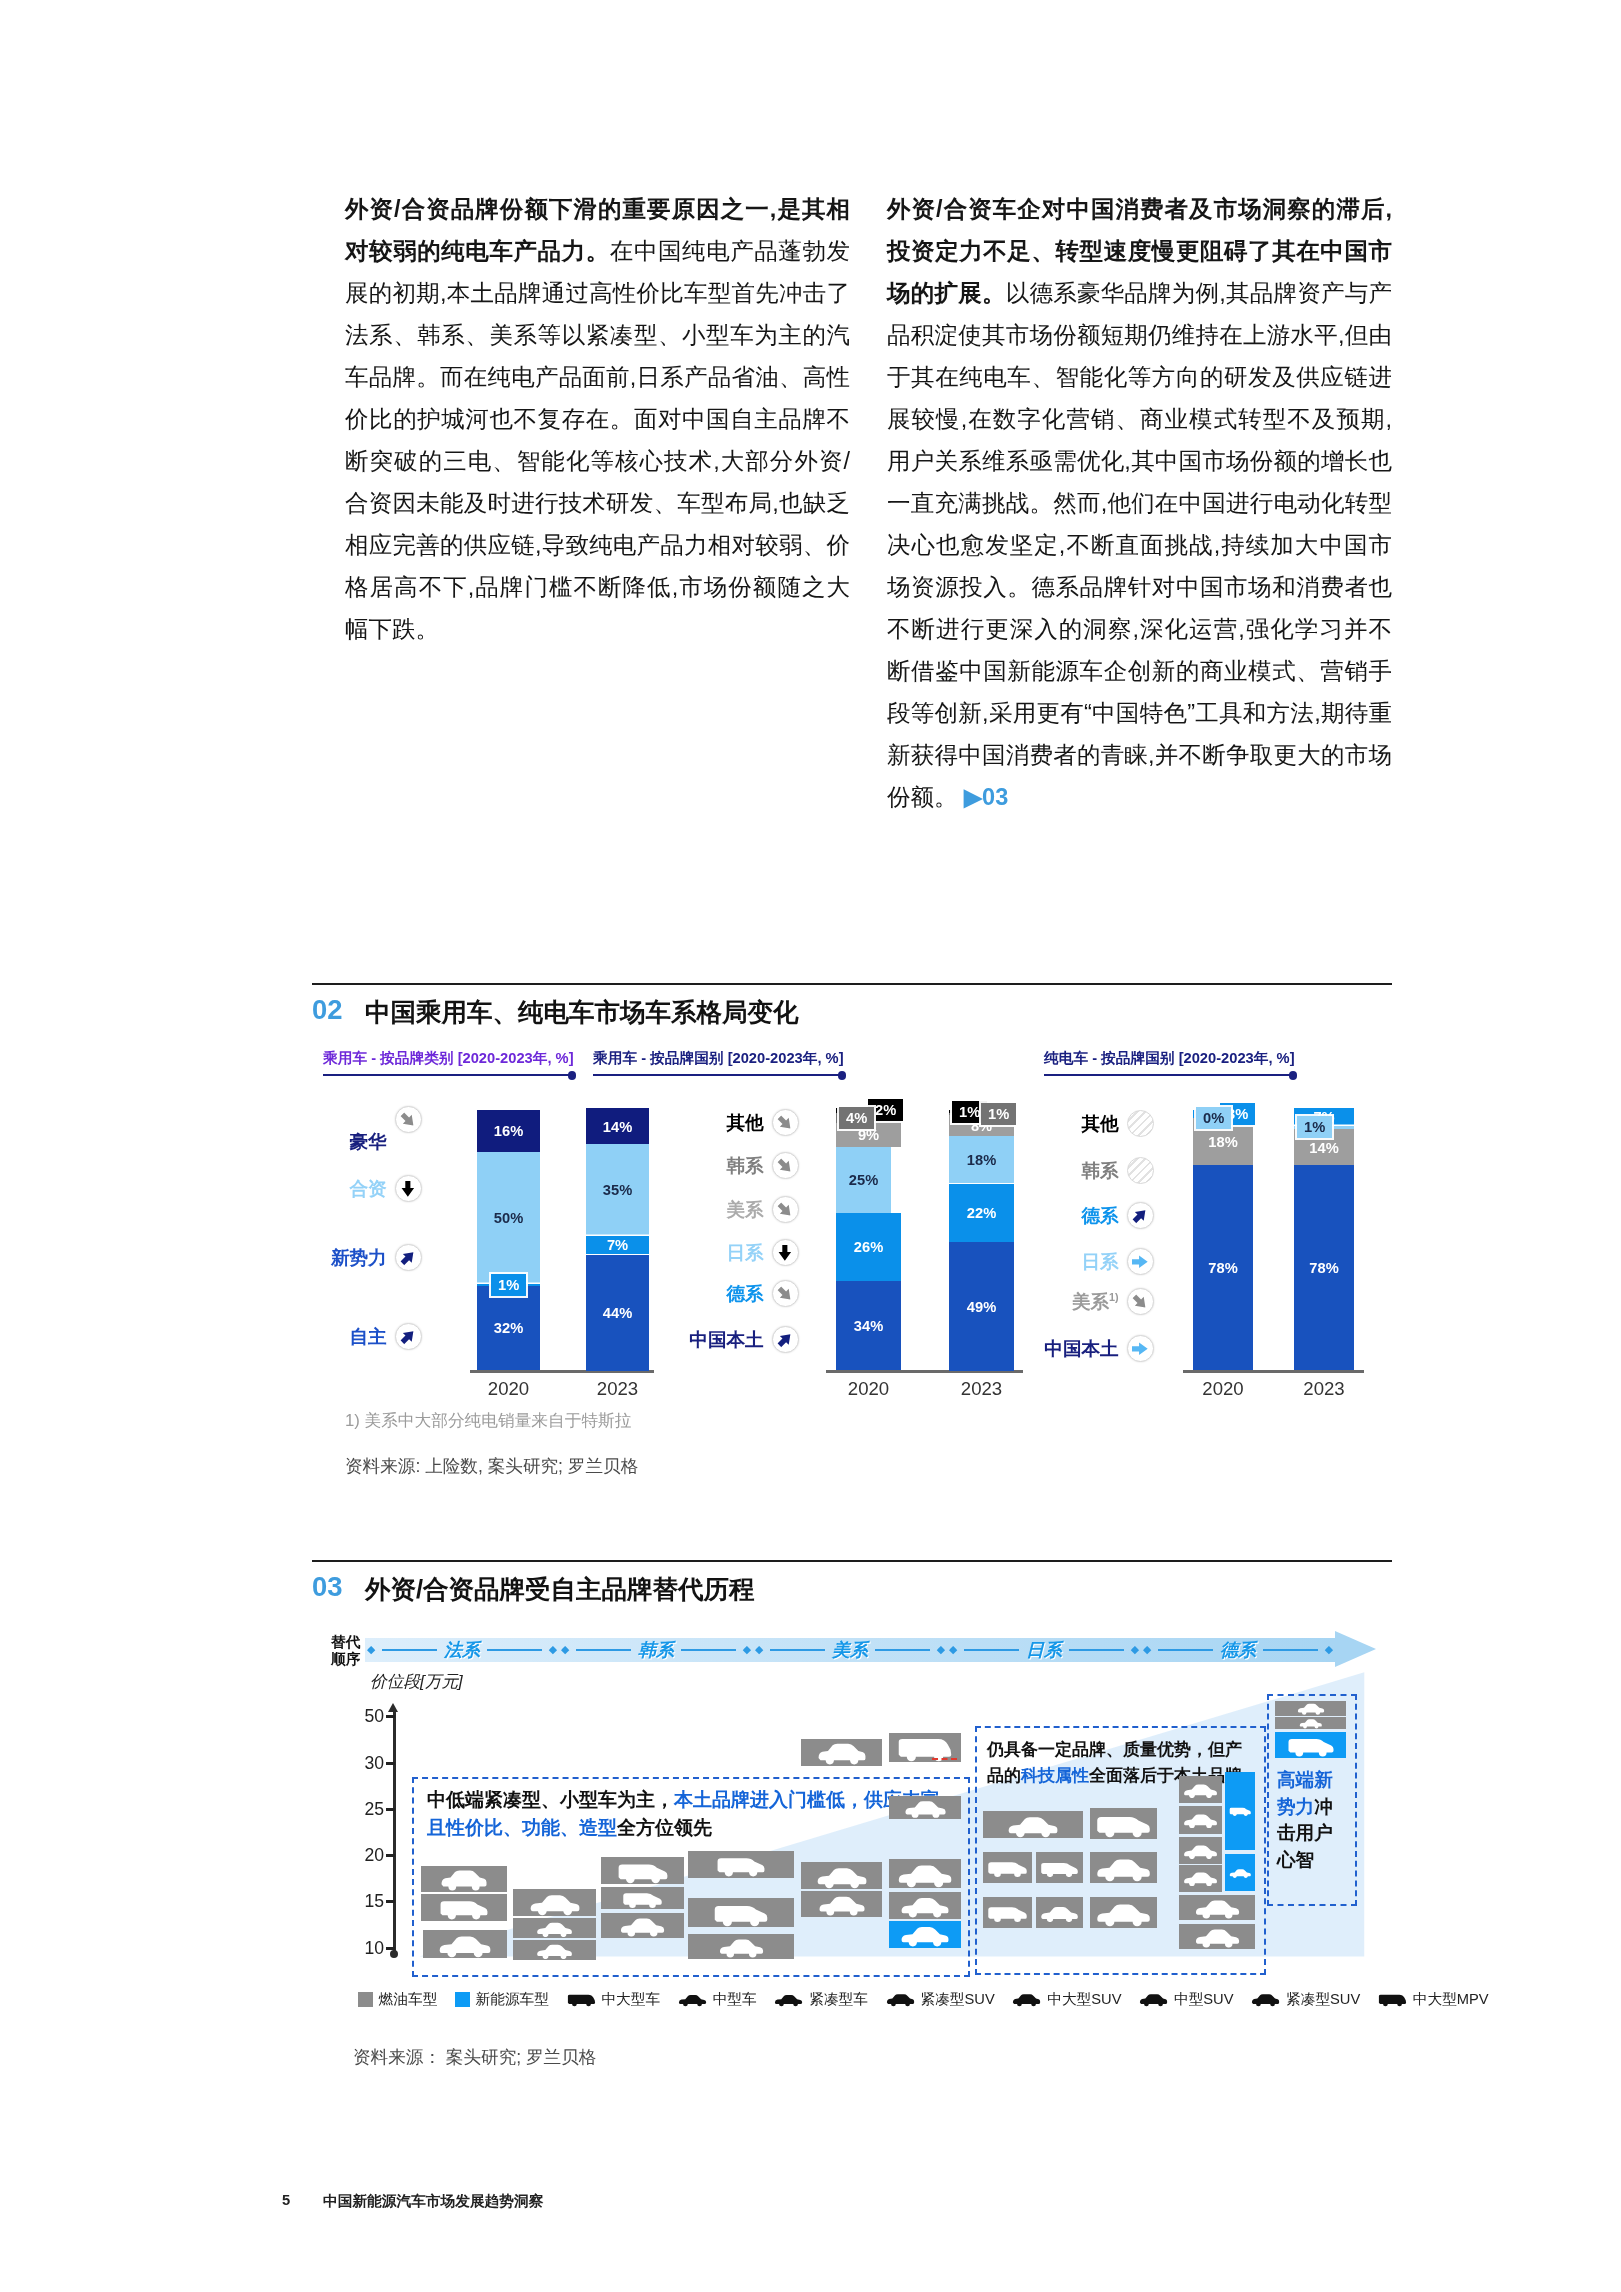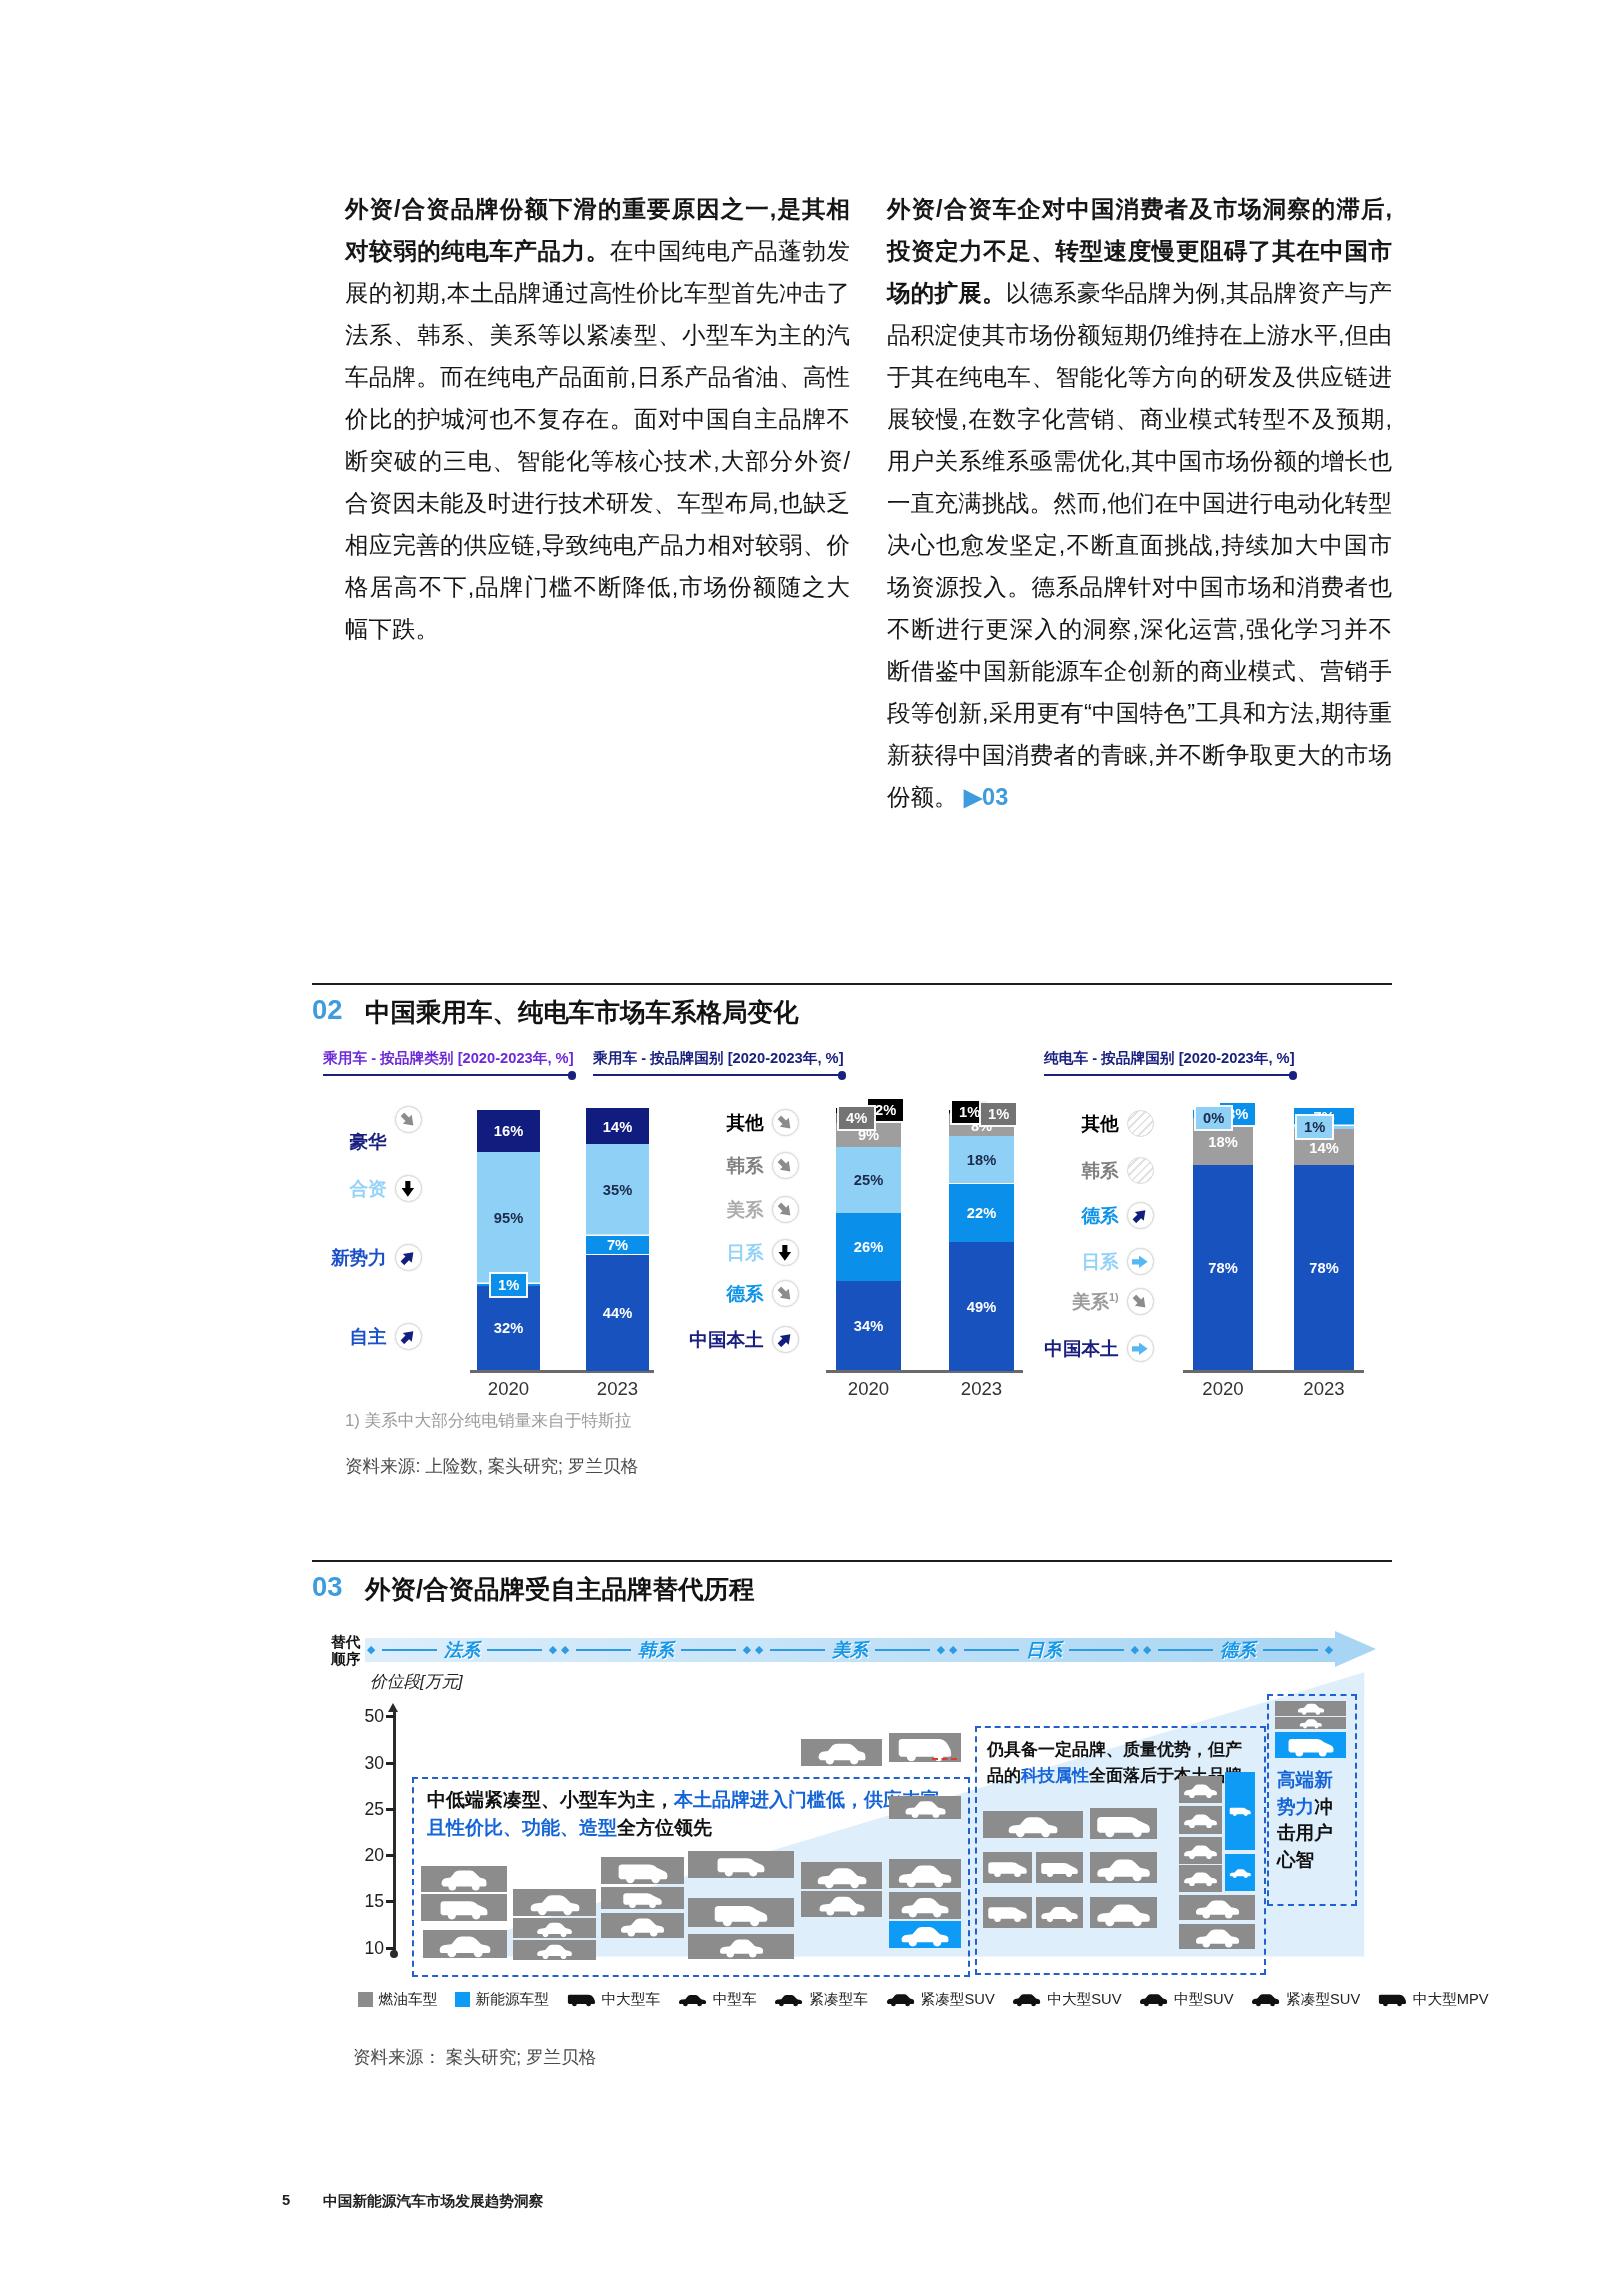--- a/index.html
+++ b/index.html
@@ -102,21 +102,21 @@
       <div class="lblrow" style="left: 248px; top: 1323px; width: 174px;">
         <span class="ltext" style="color: rgb(28, 80, 200);">自主</span>
         <span class="circ">
           <svg width="15.7" height="15.7" viewBox="0 0 16 16" style="transform: rotate(-45deg);">
             <path d="M0 5.4 h7.2 V1.6 L16 8 L7.2 14.4 V10.6 H0 Z" fill="#131f7e"></path>
           </svg>
         </span>
       </div>
       <div class="baseline" style="left: 470px; top: 1370px; width: 184px;"></div>
       <div class="seg" style="left: 477px; top: 1110px; width: 63px; height: 42px; background: rgb(16, 28, 126); color: rgb(255, 255, 255);">16%</div>
-      <div class="seg" style="left: 477px; top: 1152px; width: 63px; height: 131px; background: rgb(143, 208, 246); color: rgb(27, 42, 74);">95%</div>
+      <div class="seg" style="left: 477px; top: 1152px; width: 63px; height: 131px; background: rgb(143, 208, 246); color: rgb(27, 42, 74);">50%</div>
       <div class="seg" style="left: 477px; top: 1284px; width: 63px; height: 2.6px; background: rgb(10, 144, 234); color: rgb(255, 255, 255); box-shadow: rgb(255, 255, 255) 0px 1.5px 0px, rgb(255, 255, 255) 0px -1.5px 0px;"></div>
       <div class="callout" style="top: 1274px; background: rgb(10, 144, 234); color: rgb(255, 255, 255); left: 491px;">1%</div>
       <div class="seg" style="left: 477px; top: 1286px; width: 63px; height: 84px; background: rgb(24, 82, 190); color: rgb(255, 255, 255);">32%</div>
       <div class="yearlbl" style="left: 477px; top: 1378px; width: 63px;">2020</div>
       <div class="seg" style="left: 586px; top: 1108px; width: 63px; height: 37px; background: rgb(16, 28, 126); color: rgb(255, 255, 255);">14%</div>
       <div class="seg" style="left: 586px; top: 1144px; width: 63px; height: 92px; background: rgb(143, 208, 246); color: rgb(27, 42, 74);">35%</div>
       <div class="seg" style="left: 586px; top: 1236px; width: 63px; height: 18.4px; background: rgb(10, 144, 234); color: rgb(255, 255, 255); box-shadow: rgb(255, 255, 255) 0px 1.5px 0px, rgb(255, 255, 255) 0px -1.5px 0px;">7%</div>
       <div class="seg" style="left: 586px; top: 1255px; width: 63px; height: 116px; background: rgb(24, 82, 190); color: rgb(255, 255, 255);">44%</div>
       <div class="yearlbl" style="left: 586px; top: 1378px; width: 63px;">2023</div>
       <div class="ptitle" style="left: 593px; top: 1049px; color: rgb(26, 32, 128); border-bottom-color: rgb(26, 32, 128);">乘用车 - 按品牌国别 [2020-2023年, %]<span class="dot" style="background: rgb(26, 32, 128);"></span></div>
@@ -167,21 +167,21 @@
             <path d="M0 5.4 h7.2 V1.6 L16 8 L7.2 14.4 V10.6 H0 Z" fill="#131f7e"></path>
           </svg>
         </span>
       </div>
       <div class="baseline" style="left: 826px; top: 1370px; width: 197px;"></div>
       <div class="seg" style="left: 836px; top: 1108px; width: 65px; height: 5.3px; background: rgb(0, 0, 0); color: rgb(255, 255, 255); box-shadow: rgb(255, 255, 255) 0px 1.5px 0px, rgb(255, 255, 255) 0px -1.5px 0px;"></div>
       <div class="callout" style="top: 1099px; background: rgb(0, 0, 0); color: rgb(255, 255, 255); left: 868px;">2%</div>
       <div class="seg" style="left: 836px; top: 1113px; width: 65px; height: 10.5px; background: rgb(115, 115, 115); color: rgb(255, 255, 255);"></div>
       <div class="callout" style="top: 1107px; background: rgb(115, 115, 115); color: rgb(255, 255, 255); left: 839px;">4%</div>
       <div class="seg" style="left: 836px; top: 1123px; width: 65px; height: 23.6px; background: rgb(158, 158, 158); color: rgb(255, 255, 255);">9%</div>
-      <div class="seg" style="left: 836px; top: 1147px; width: 65px; height: 66px; background: rgb(143, 208, 246); color: rgb(27, 42, 74);">25%</div>
+      <div class="seg" style="left: 836px; top: 1147px; width: 55px; height: 66px; background: rgb(143, 208, 246); color: rgb(27, 42, 74);">25%</div>
       <div class="seg" style="left: 836px; top: 1213px; width: 65px; height: 68px; background: rgb(10, 144, 234); color: rgb(255, 255, 255);">26%</div>
       <div class="seg" style="left: 836px; top: 1281px; width: 65px; height: 89px; background: rgb(24, 82, 190); color: rgb(255, 255, 255);">34%</div>
       <div class="yearlbl" style="left: 836px; top: 1378px; width: 65px;">2020</div>
       <div class="seg" style="left: 949px; top: 1110px; width: 65px; height: 2.6px; background: rgb(0, 0, 0); color: rgb(255, 255, 255); box-shadow: rgb(255, 255, 255) 0px 1.5px 0px, rgb(255, 255, 255) 0px -1.5px 0px;"></div>
       <div class="callout" style="top: 1101px; background: rgb(0, 0, 0); color: rgb(255, 255, 255); left: 952px;">1%</div>
       <div class="seg" style="left: 949px; top: 1113px; width: 65px; height: 2.6px; background: rgb(115, 115, 115); color: rgb(255, 255, 255);"></div>
       <div class="callout" style="top: 1103px; background: rgb(115, 115, 115); color: rgb(255, 255, 255); left: 981px;">1%</div>
       <div class="seg" style="left: 949px; top: 1115px; width: 65px; height: 21px; background: rgb(158, 158, 158); color: rgb(255, 255, 255);">8%</div>
       <div class="seg" style="left: 949px; top: 1136px; width: 65px; height: 47px; background: rgb(143, 208, 246); color: rgb(27, 42, 74);">18%</div>
       <div class="seg" style="left: 949px; top: 1184px; width: 65px; height: 58px; background: rgb(10, 144, 234); color: rgb(255, 255, 255);">22%</div>

